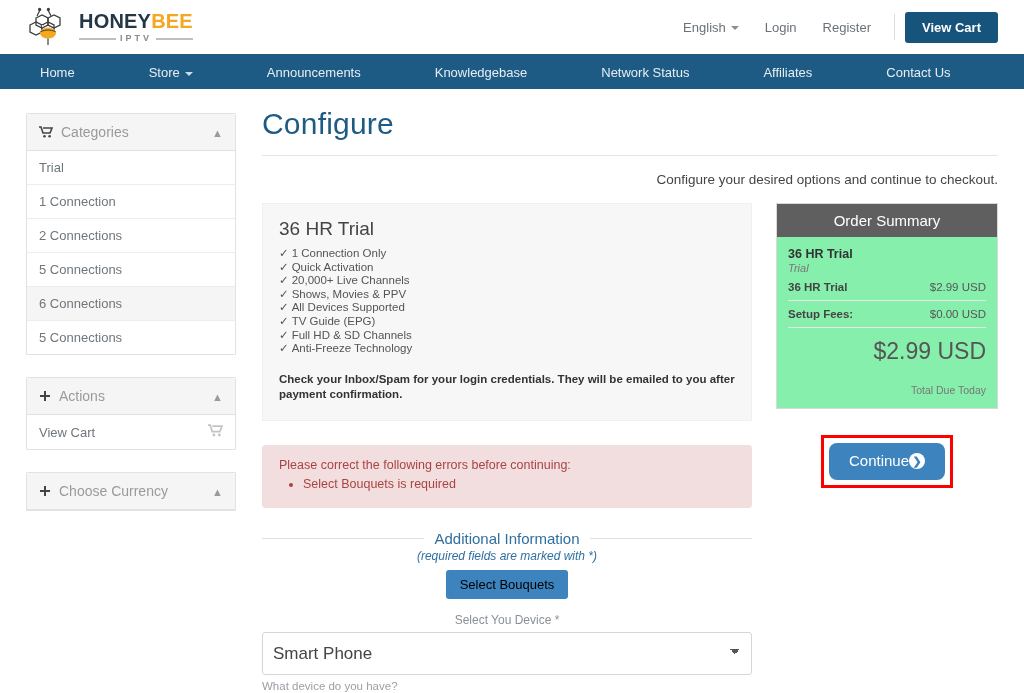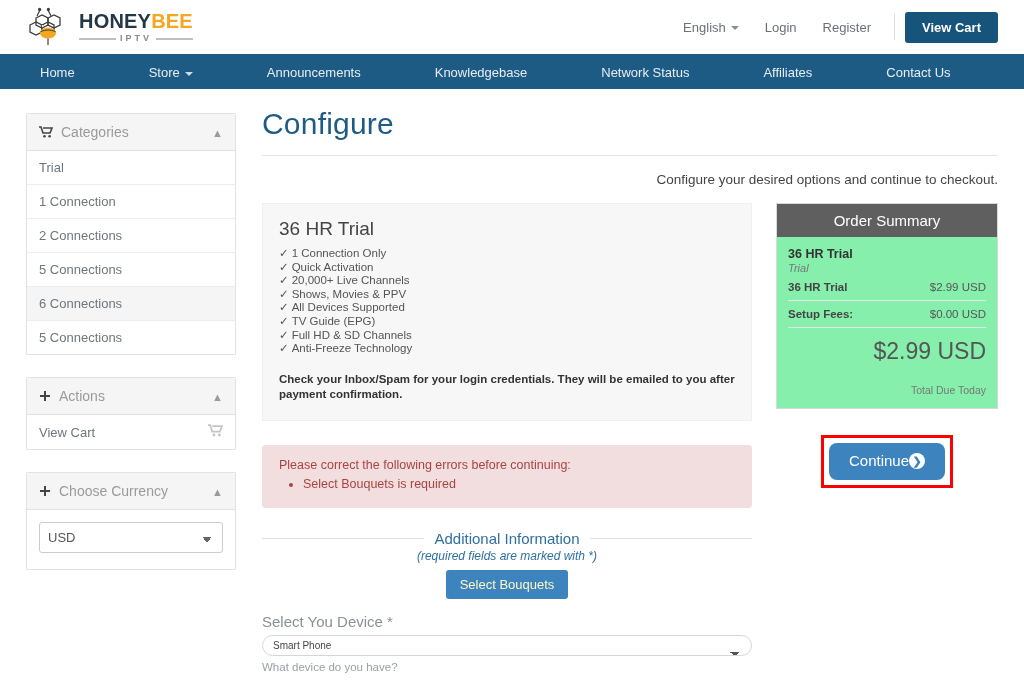--- a/index.html
+++ b/index.html
@@ -195,39 +195,39 @@
     display: flex; align-items: center; gap: 10px; margin-bottom: 2px;
   }
   .legend-line { flex: 1; height: 1px; background: #e0e0e0; }
   .legend-title { font-size: 15px; color: #2f6f9f; white-space: nowrap; }
   .legend-sub {
     text-align: center; font-size: 12px; color: #2f6f9f;
     font-style: italic; margin-bottom: 7px;
   }
   .center { text-align: center; }
   .btn-bouquets {
-    background: #3d84bf; color: #fef9c3; border: none; border-radius: 3px;
+    background: #3d84bf; color: #000000; border: none; border-radius: 3px;
     padding: 7px 14px; font-size: 13px; cursor: pointer;
     font-family: "Liberation Sans", sans-serif;
     margin-bottom: 14px;
   }
 
   .field-label {
-    font-size: 15px; color: #8a9096; margin-bottom: 5px; display: block;
+    font-size: 12px; color: #8a9096; margin-bottom: 5px; display: block; text-align: center;
   }
   .field-help {
     font-size: 11.5px; color: #9aa0a6; margin: 5px 0 16px 0;
   }
   .form-control {
     width: 100%;
-    padding: 4px 10px;
-    font-size: 10px;
+    padding: 11px 10px;
+    font-size: 17px;
     color: #444;
     border: 1px solid #d6d6d6;
-    border-radius: 11px;
+    border-radius: 3px;
     background: #fff;
     font-family: "Liberation Sans", sans-serif;
   }
   select.form-control {
     appearance: none; -webkit-appearance: none;
     background-image:
       linear-gradient(45deg, transparent 50%, #555 50%),
       linear-gradient(135deg, #555 50%, transparent 50%);
     background-position:
       calc(100% - 16px) 16px,
@@ -395,25 +395,20 @@
     <div class="panel">
       <div class="panel-head">
         <span class="ph-icon">
           <svg width="12" height="12" viewBox="0 0 12 12">
               <path d="M6 1v10M1 6h10" stroke="#444" stroke-width="2"></path>
             </svg>
         </span>
         <span>Choose Currency</span>
         <span class="chev">▲</span>
       </div>
-      <div class="panel-body">
-        <select class="currency-select">
-          <option>USD</option>
-        </select>
-      </div>
     </div>
   </div>
 
   <div class="content">
     <h1 class="page-title">Configure</h1>
     <hr class="title-rule">
     <p class="lead">Configure your desired options and continue to checkout.</p>
 
     <div class="content-cols">
 

